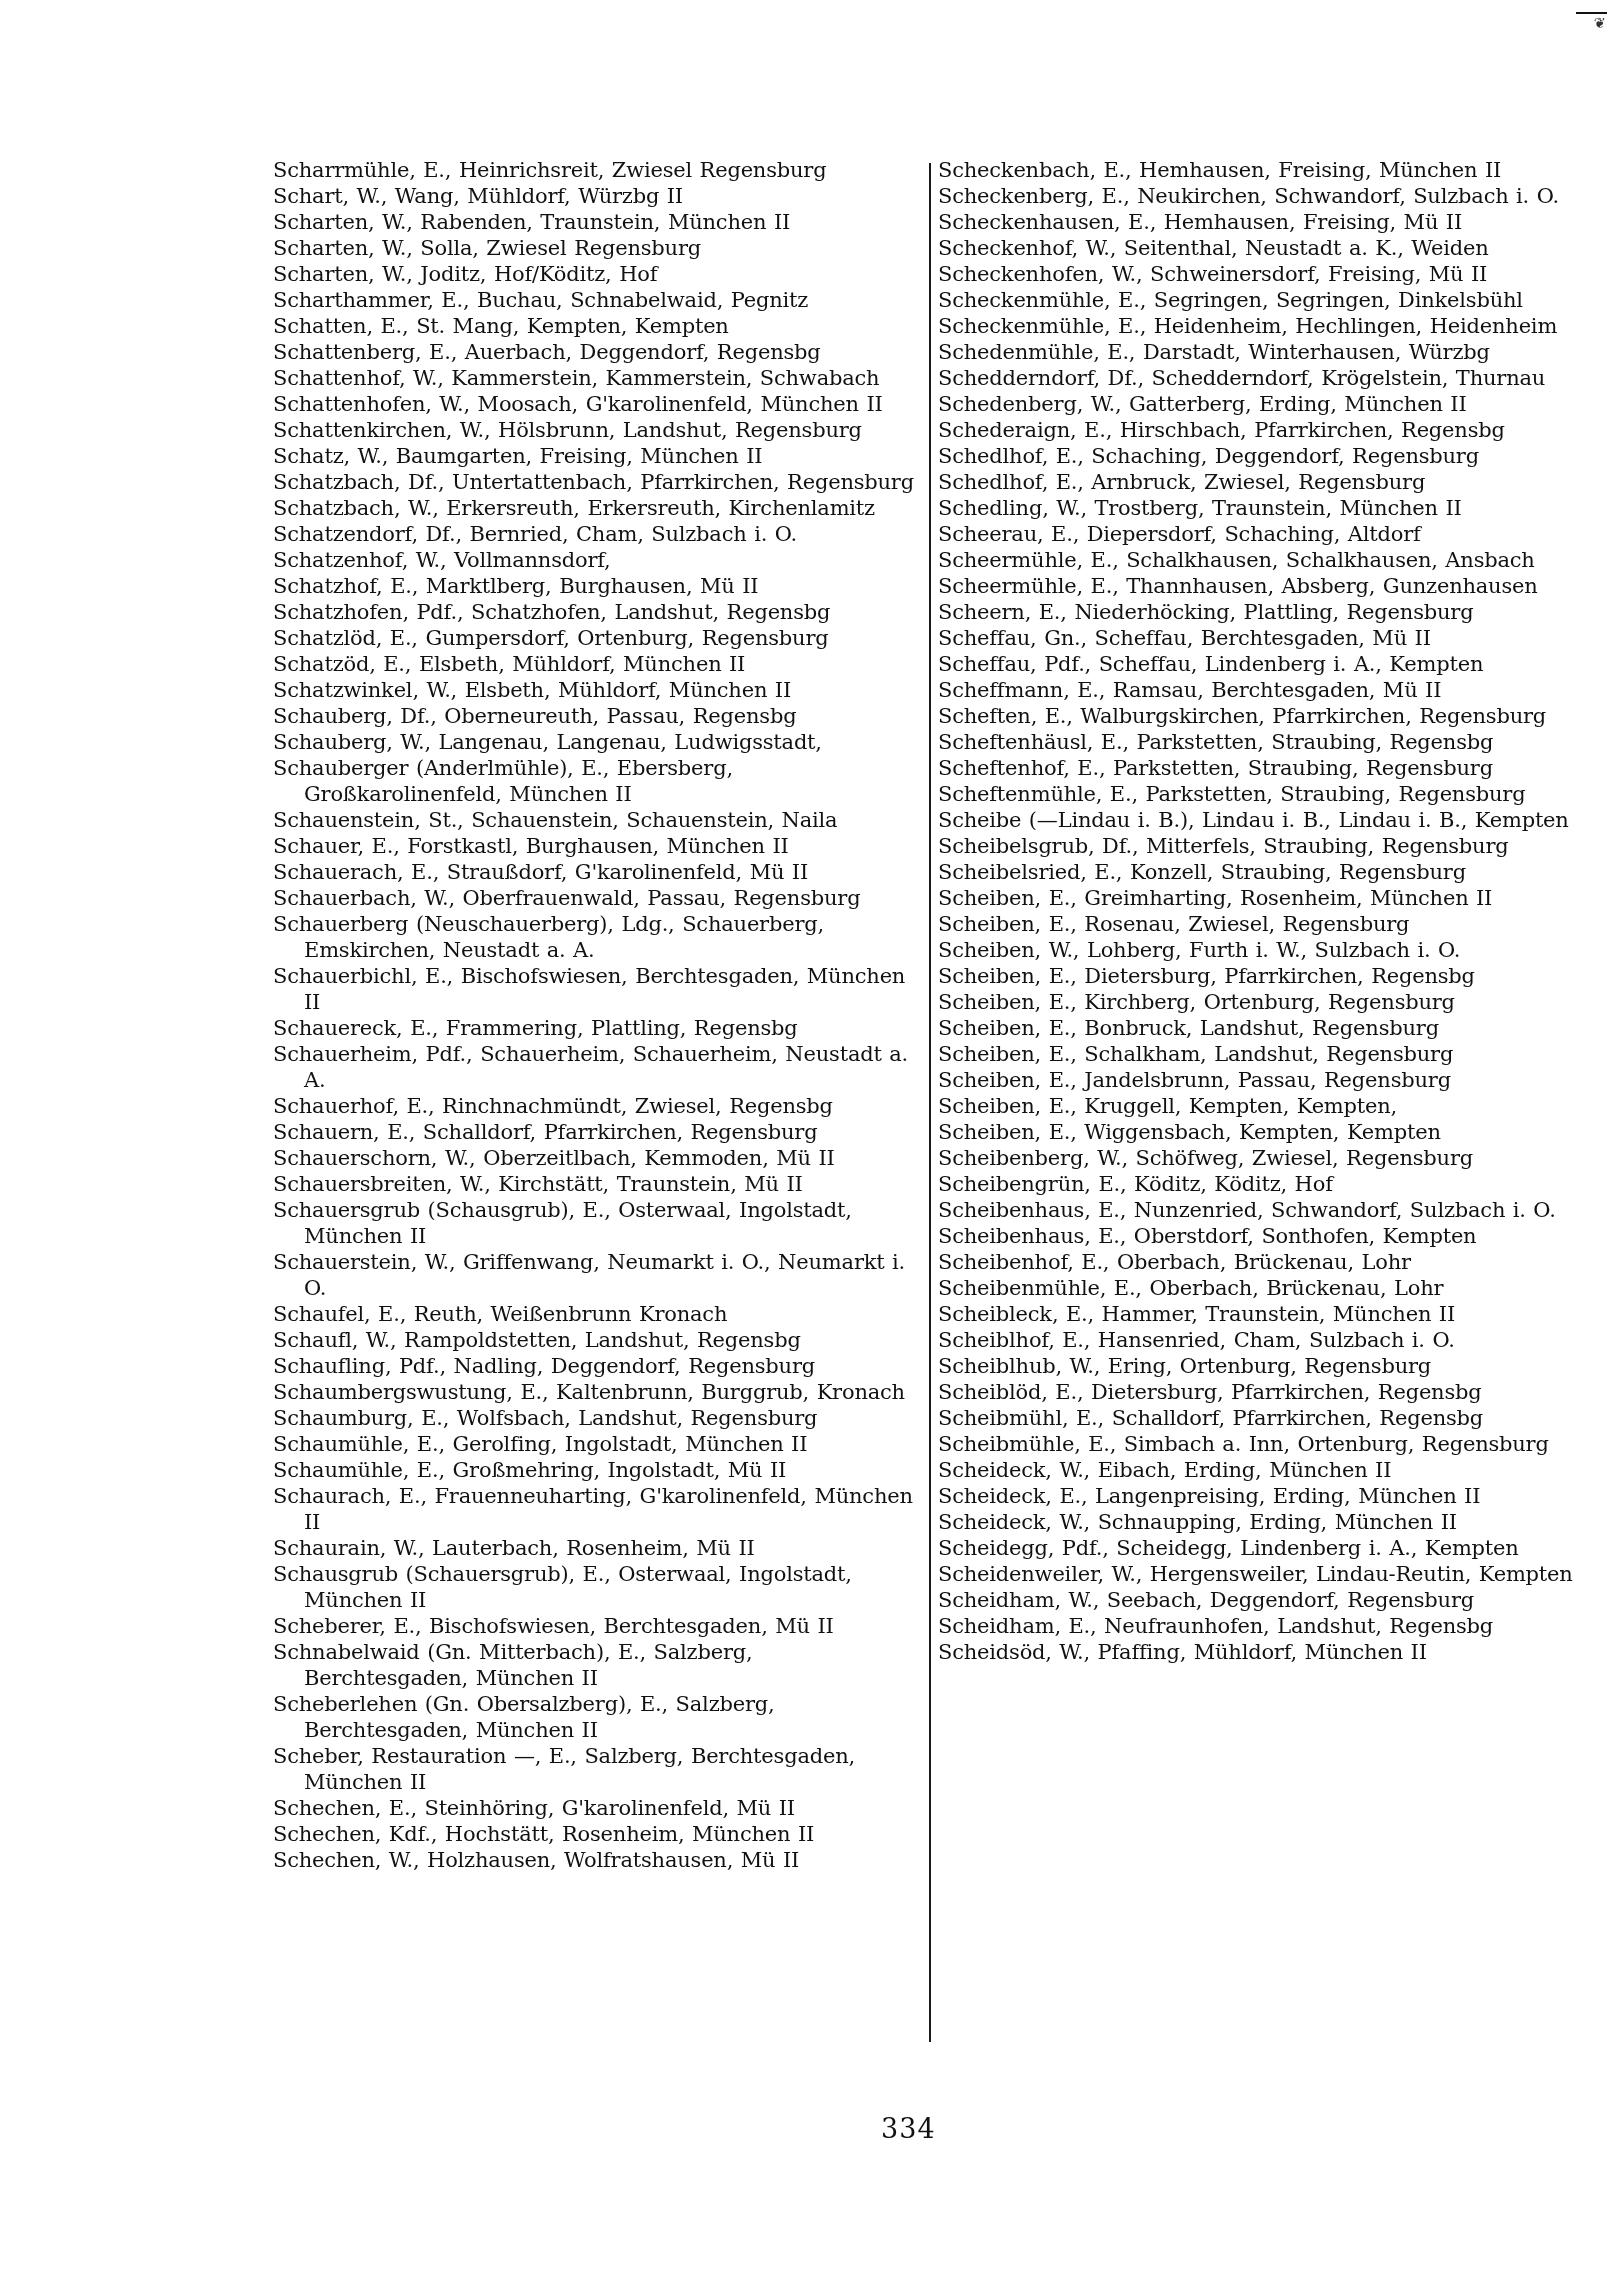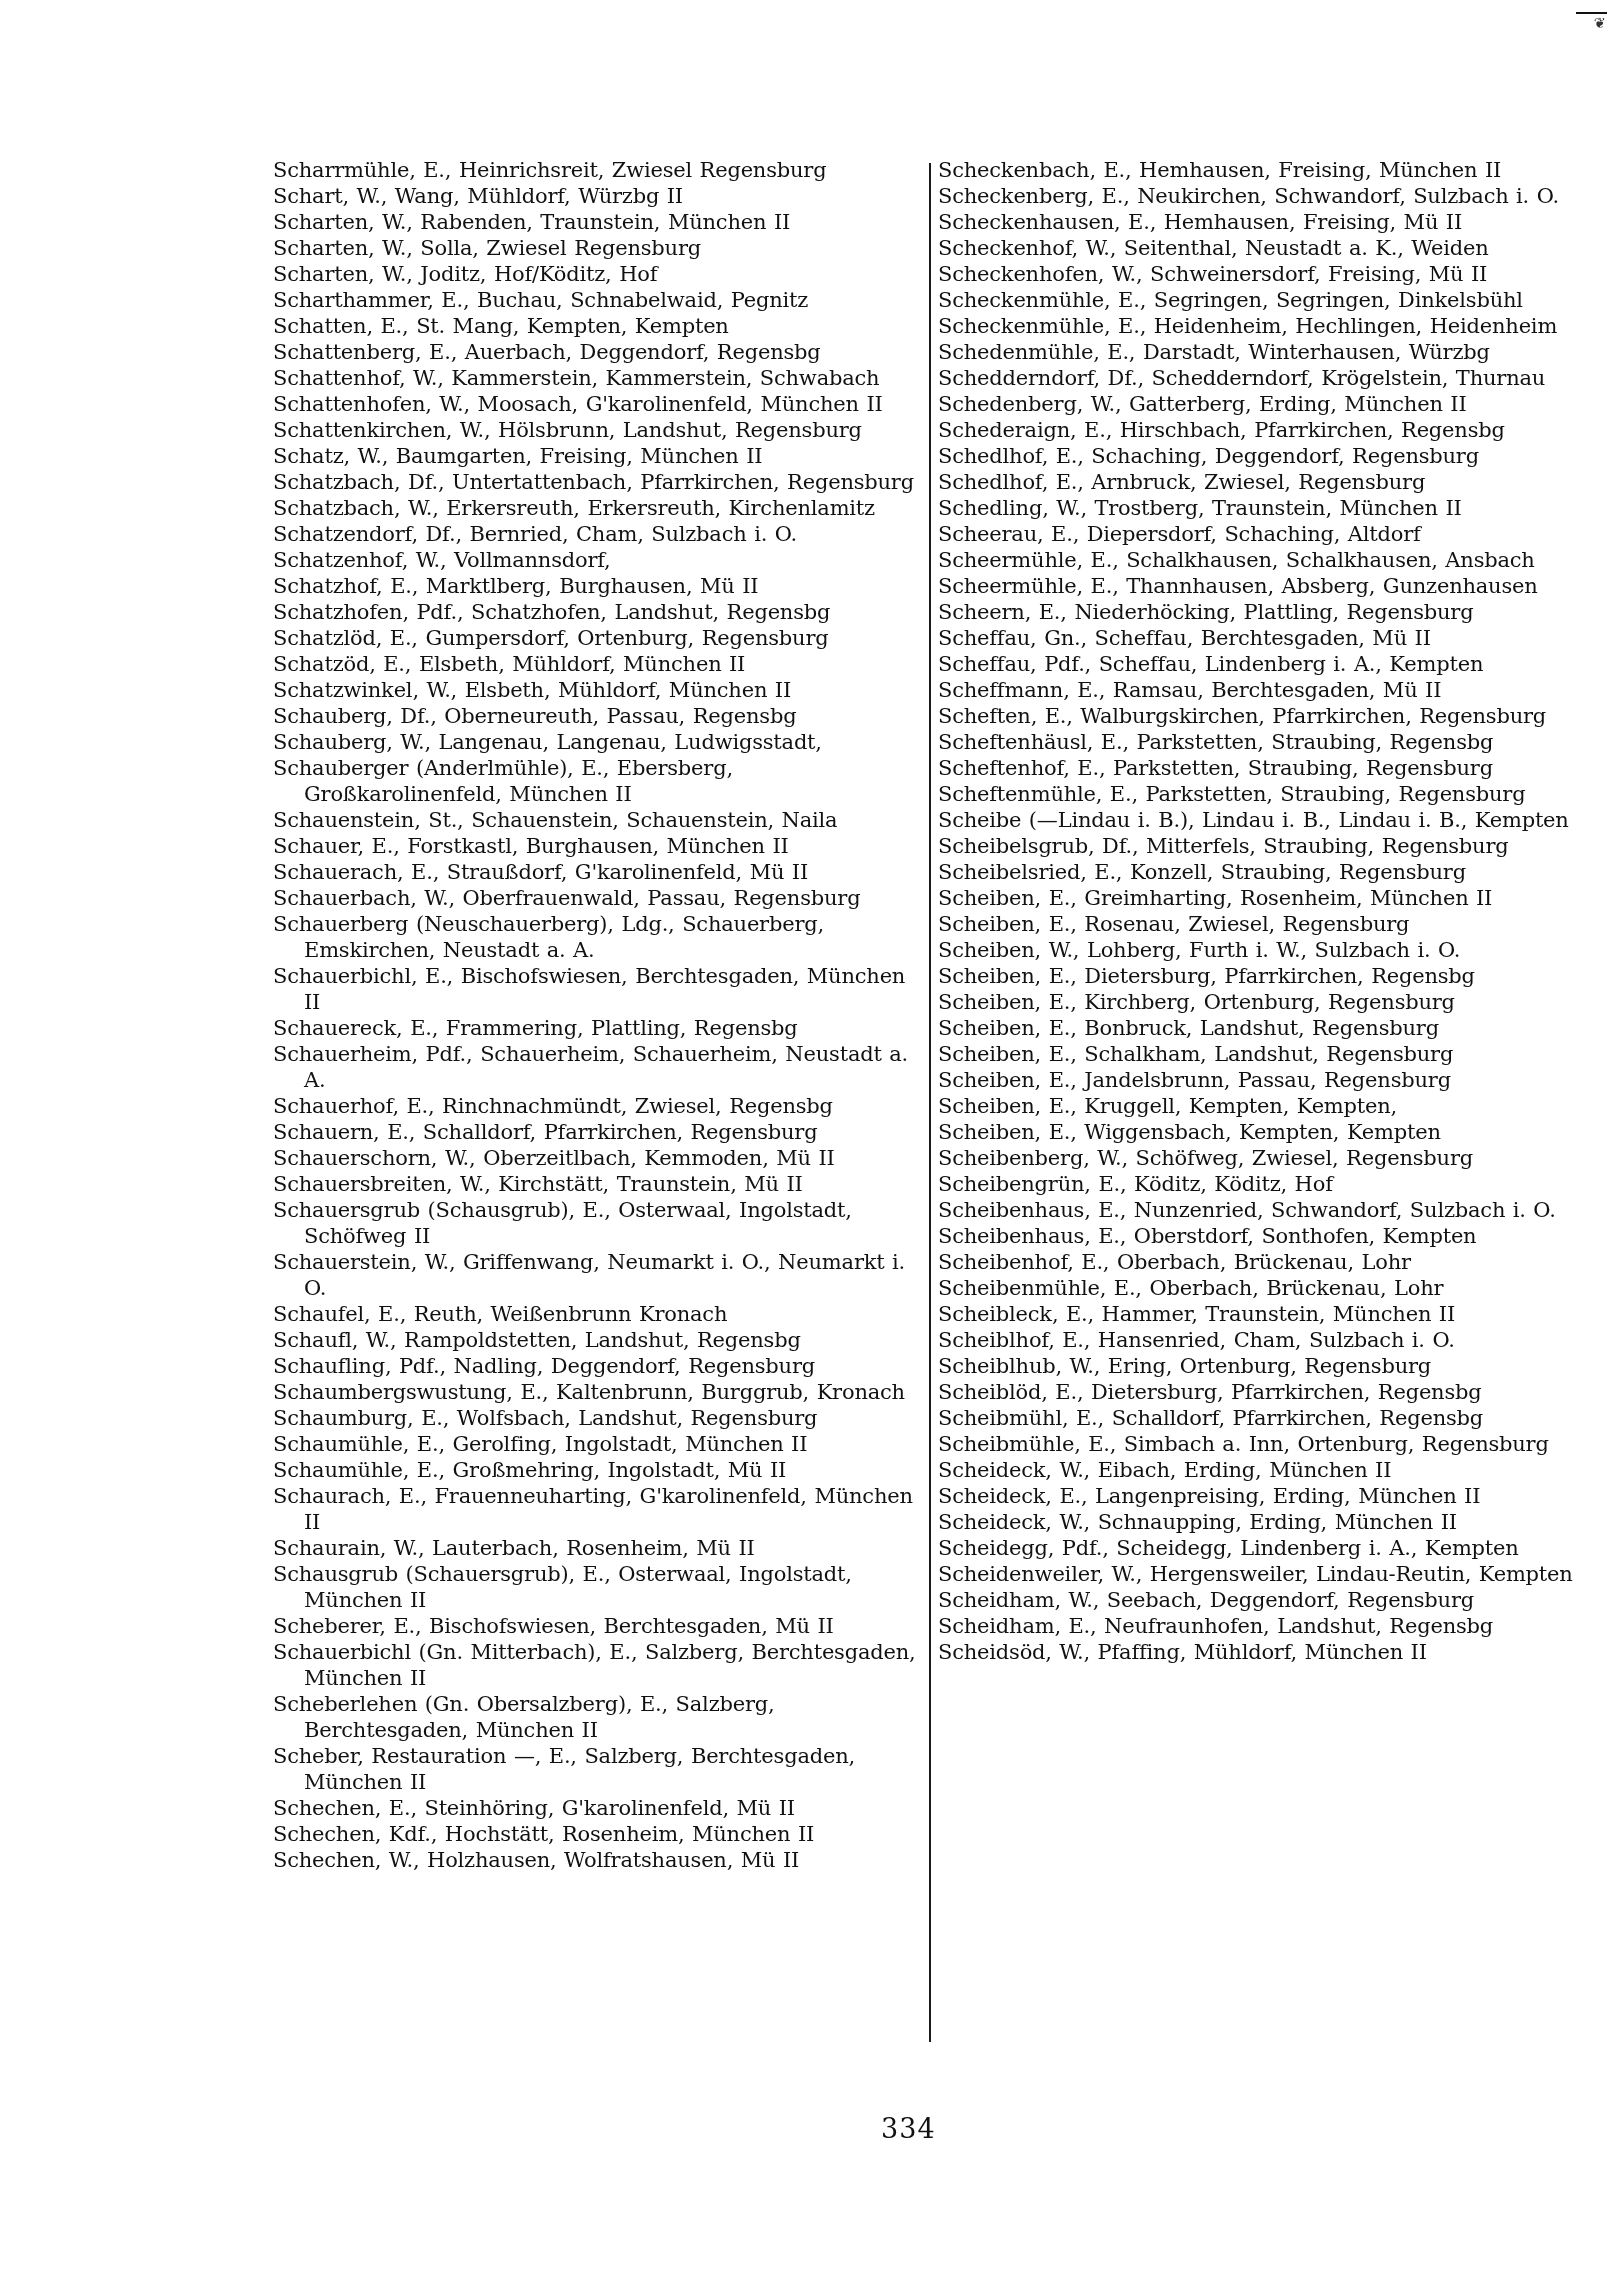--- a/index.html
+++ b/index.html
@@ -77,34 +77,34 @@
       <p class="entry">Schauerach, E., Straußdorf, G'karolinenfeld, Mü II</p>
       <p class="entry">Schauerbach, W., Oberfrauenwald, Passau, Regensburg</p>
       <p class="entry">Schauerberg (Neuschauerberg), Ldg., Schauerberg, Emskirchen, Neustadt a. A.</p>
       <p class="entry">Schauerbichl, E., Bischofswiesen, Berchtesgaden, München II</p>
       <p class="entry">Schauereck, E., Frammering, Plattling, Regensbg</p>
       <p class="entry">Schauerheim, Pdf., Schauerheim, Schauerheim, Neustadt a. A.</p>
       <p class="entry">Schauerhof, E., Rinchnachmündt, Zwiesel, Regensbg</p>
       <p class="entry">Schauern, E., Schalldorf, Pfarrkirchen, Regensburg</p>
       <p class="entry">Schauerschorn, W., Oberzeitlbach, Kemmoden, Mü II</p>
       <p class="entry">Schauersbreiten, W., Kirchstätt, Traunstein, Mü II</p>
-      <p class="entry">Schauersgrub (Schausgrub), E., Osterwaal, Ingolstadt, Schöfweg II</p>
+      <p class="entry">Schauersgrub (Schausgrub), E., Osterwaal, Ingolstadt, München II</p>
       <p class="entry">Schauerstein, W., Griffenwang, Neumarkt i. O., Neumarkt i. O.</p>
       <p class="entry">Schaufel, E., Reuth, Weißenbrunn Kronach</p>
       <p class="entry">Schaufl, W., Rampoldstetten, Landshut, Regensbg</p>
       <p class="entry">Schaufling, Pdf., Nadling, Deggendorf, Regensburg</p>
       <p class="entry">Schaumbergswustung, E., Kaltenbrunn, Burggrub, Kronach</p>
       <p class="entry">Schaumburg, E., Wolfsbach, Landshut, Regensburg</p>
       <p class="entry">Schaumühle, E., Gerolfing, Ingolstadt, München II</p>
       <p class="entry">Schaumühle, E., Großmehring, Ingolstadt, Mü II</p>
       <p class="entry">Schaurach, E., Frauenneuharting, G'karolinenfeld, München II</p>
       <p class="entry">Schaurain, W., Lauterbach, Rosenheim, Mü II</p>
       <p class="entry">Schausgrub (Schauersgrub), E., Osterwaal, Ingolstadt, München II</p>
       <p class="entry">Scheberer, E., Bischofswiesen, Berchtesgaden, Mü II</p>
-      <p class="entry">Schauerbichl (Gn. Mitterbach), E., Salzberg, Berchtesgaden, München II</p>
+      <p class="entry">Schnabelwaid (Gn. Mitterbach), E., Salzberg, Berchtesgaden, München II</p>
       <p class="entry">Scheberlehen (Gn. Obersalzberg), E., Salzberg, Berchtesgaden, München II</p>
       <p class="entry">Scheber, Restauration —, E., Salzberg, Berchtesgaden, München II</p>
       <p class="entry">Schechen, E., Steinhöring, G'karolinenfeld, Mü II</p>
       <p class="entry">Schechen, Kdf., Hochstätt, Rosenheim, München II</p>
       <p class="entry">Schechen, W., Holzhausen, Wolfratshausen, Mü II</p>
     </section>
   <div class="divider"></div>
   <section class="column col-right" id="col-1">
       <p class="entry">Scheckenbach, E., Hemhausen, Freising, München II</p>
       <p class="entry">Scheckenberg, E., Neukirchen, Schwandorf, Sulzbach i. O.</p>

